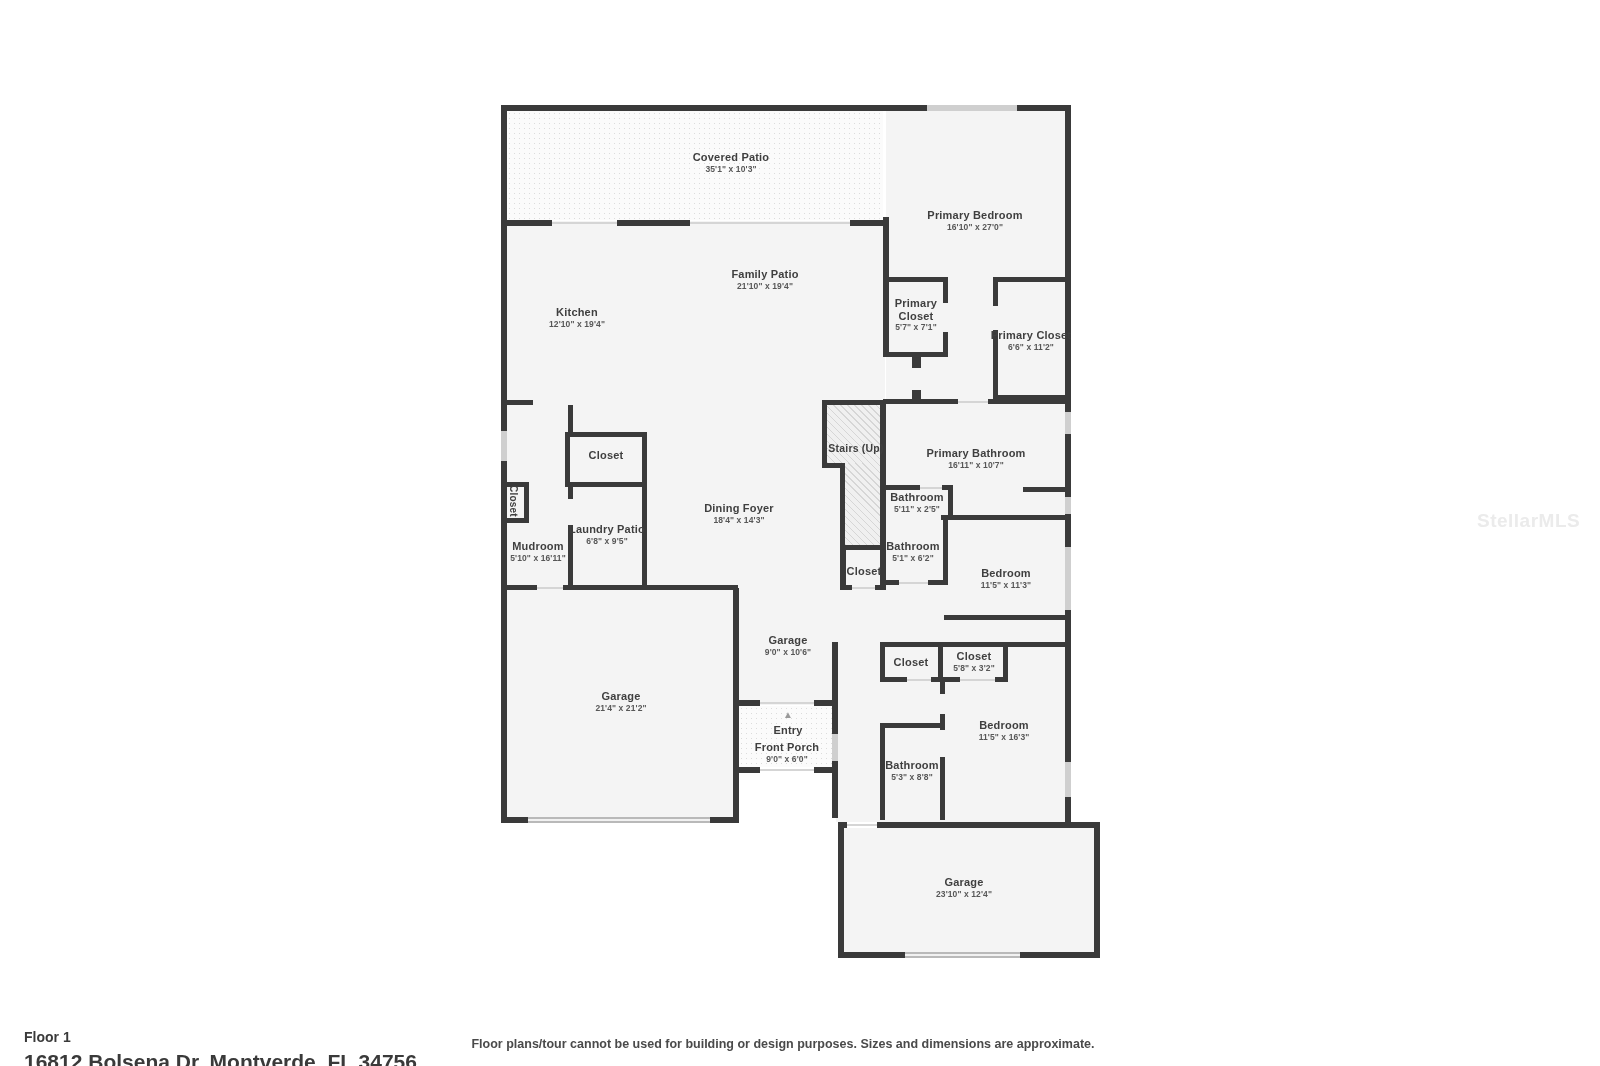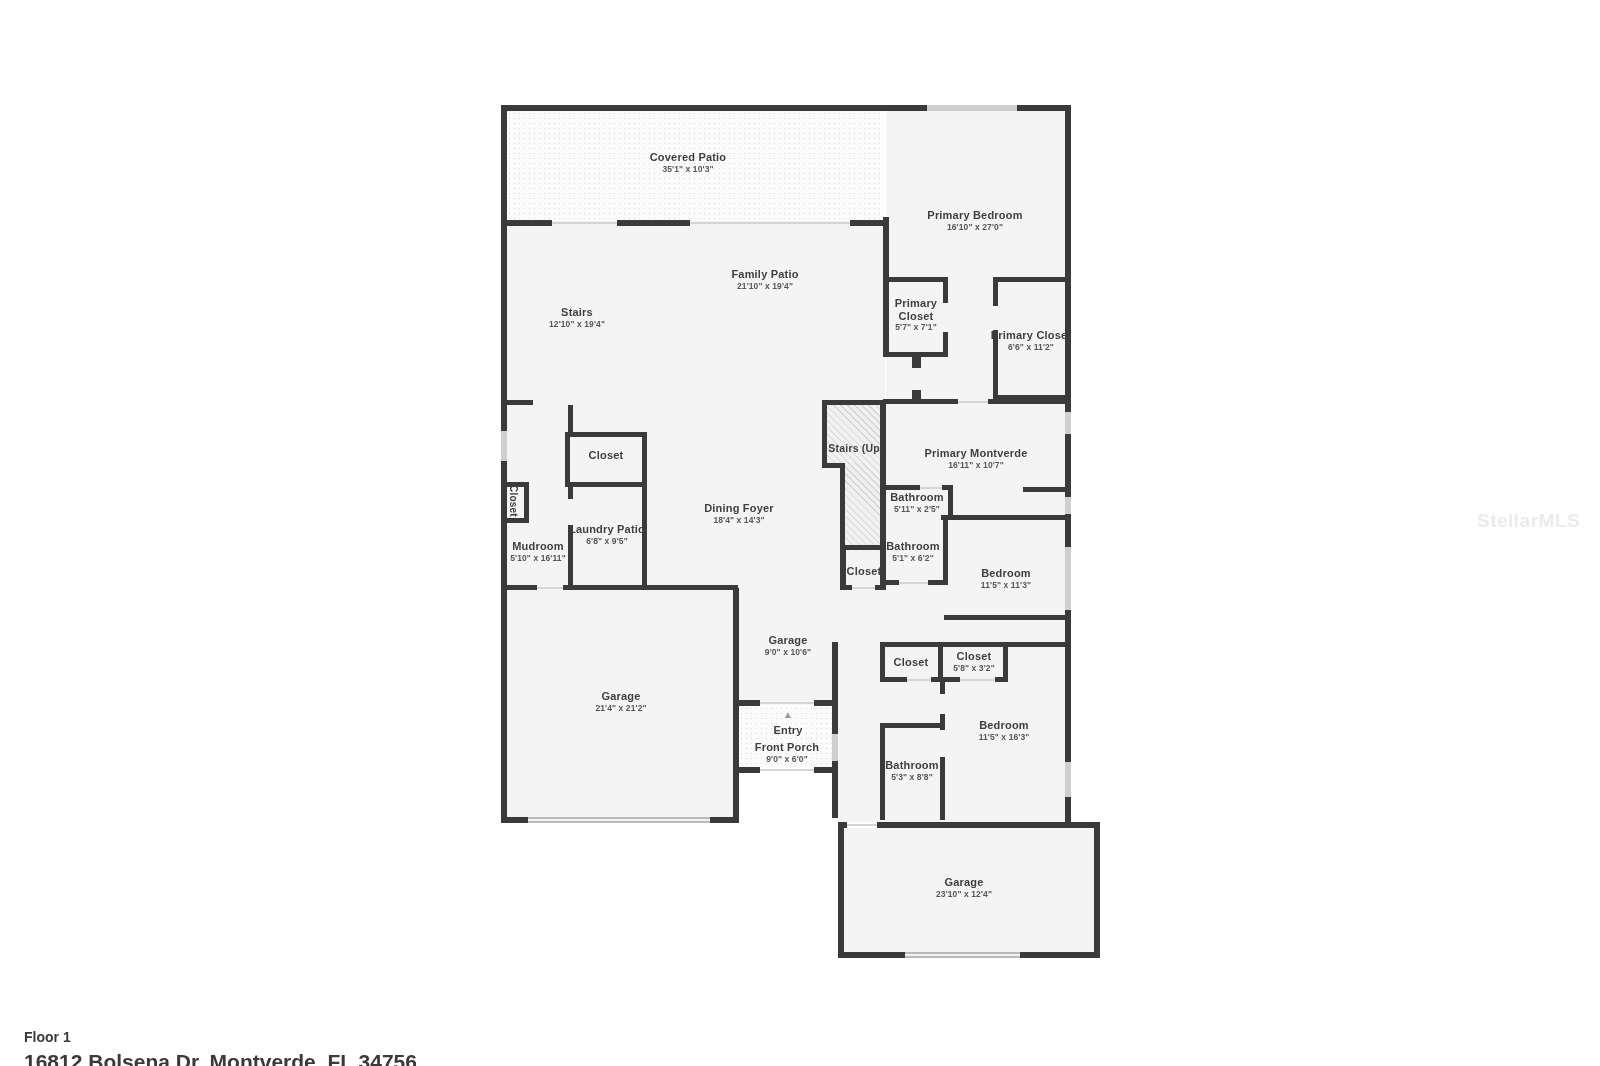--- a/index.html
+++ b/index.html
@@ -141,49 +141,49 @@
       <div class="thin" style="left: 899px; top: 582px; width: 29px; height: 2px;"></div>
       <div class="thin" style="left: 852px; top: 587px; width: 23px; height: 2px;"></div>
       <div class="thin" style="left: 907px; top: 679px; width: 24px; height: 2px;"></div>
       <div class="thin" style="left: 960px; top: 679px; width: 35px; height: 2px;"></div>
       <div class="thin" style="left: 958px; top: 401px; width: 30px; height: 2px;"></div>
       <div class="thin" style="left: 847px; top: 824px; width: 30px; height: 2px;"></div>
       <div class="gdoor" style="left: 528px; top: 817px; width: 182px; height: 6px;"></div>
       <div class="gdoor" style="left: 905px; top: 952px; width: 115px; height: 6px;"></div>
     </div>
 
-  <div class="rlabel" style="left:688px;top:163px">
+  <div class="rlabel" style="left:731px;top:163px">
     <span class="rname">Covered Patio</span>
     <span class="rdims">35'1" x 10'3"</span>
   </div>
   <div class="rlabel" style="left:765px;top:280px">
     <span class="rname">Family Patio</span>
     <span class="rdims">21'10" x 19'4"</span>
   </div>
   <div class="rlabel" style="left:577px;top:318px">
-    <span class="rname">Stairs</span>
+    <span class="rname">Kitchen</span>
     <span class="rdims">12'10" x 19'4"</span>
   </div>
   <div class="rlabel" style="left:975px;top:221px">
     <span class="rname">Primary Bedroom</span>
     <span class="rdims">16'10" x 27'0"</span>
   </div>
   <div class="rlabel wrap" style="left:916px;top:315px">
     <span class="rname">Primary Closet</span>
     <span class="rdims">5'7" x 7'1"</span>
   </div>
   <div class="rlabel" style="left:1031px;top:341px">
     <span class="rname">Primary Closet</span>
     <span class="rdims">6'6" x 11'2"</span>
   </div>
   <div class="rlabel small" style="left:856px;top:448px">
     <span class="rname">Stairs (Up)</span>
   </div>
   <div class="rlabel" style="left:976px;top:459px">
-    <span class="rname">Primary Montverde</span>
+    <span class="rname">Primary Bathroom</span>
     <span class="rdims">16'11" x 10'7"</span>
   </div>
   <div class="rlabel" style="left:917px;top:503px">
     <span class="rname">Bathroom</span>
     <span class="rdims">5'11" x 2'5"</span>
   </div>
   <div class="rlabel" style="left:913px;top:552px">
     <span class="rname">Bathroom</span>
     <span class="rdims">5'1" x 6'2"</span>
   </div>
@@ -243,14 +243,15 @@
     <span class="rname">Bathroom</span>
     <span class="rdims">5'3" x 8'8"</span>
   </div>
   <div class="rlabel" style="left:964px;top:888px">
     <span class="rname">Garage</span>
     <span class="rdims">23'10" x 12'4"</span>
   </div>
 
   <div class="addr">16812 Bolsena Dr, Montverde, FL 34756</div>
   <div class="floor">Floor 1</div>
+  <div class="disclaimer">Floor plans/tour cannot be used for building or design purposes. Sizes and dimensions are approximate.</div>
   <div class="watermark">StellarMLS</div>
 </div>
 
 </body></html>

